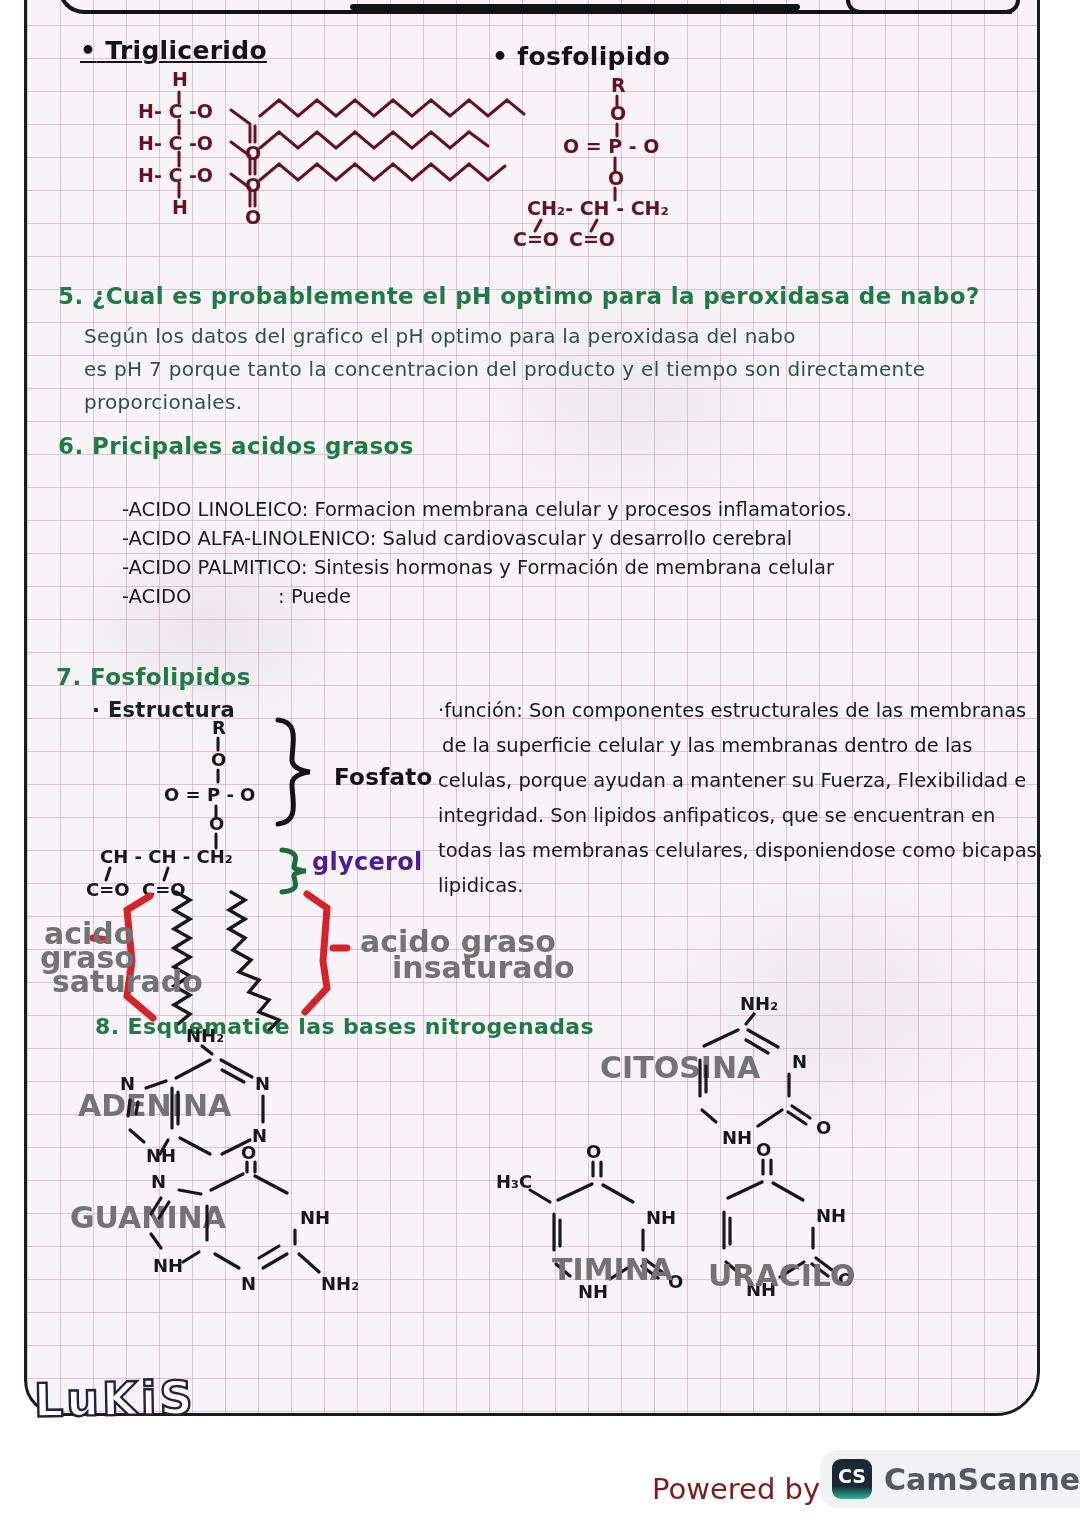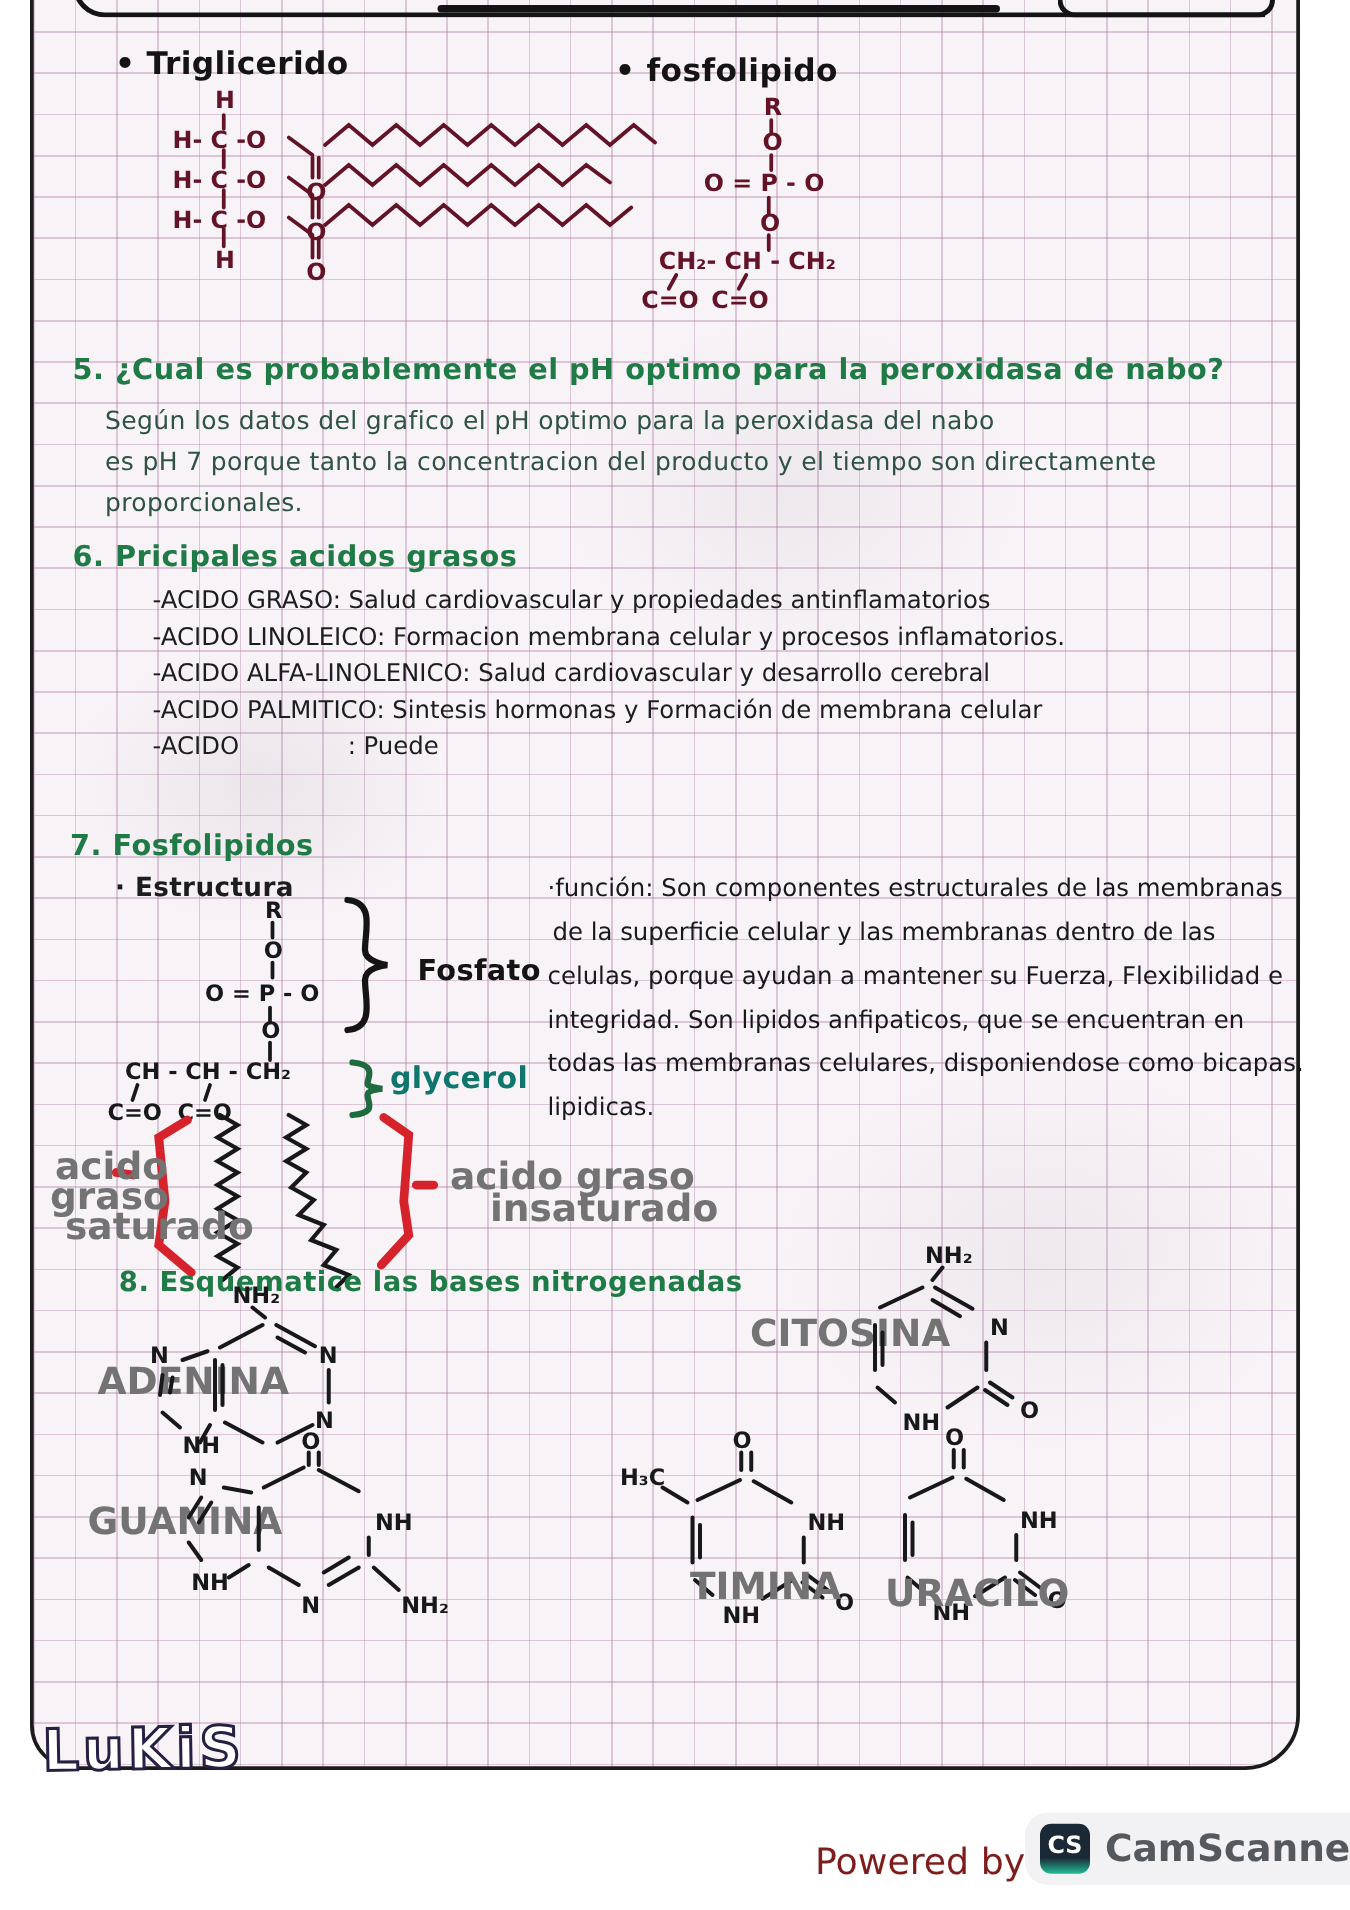--- a/index.html
+++ b/index.html
@@ -23,21 +23,21 @@
   
   .hw{letter-spacing:.3px;}
   .bullet-label{font-size:25px;font-weight:bold;color:#141414;}
   .green-h{font-size:23px;font-weight:bold;color:#1e7b45;letter-spacing:.4px;white-space:nowrap;}
   .ans{font-size:20px;color:#2e5344;line-height:33px;white-space:nowrap;}
   .item{font-size:19.5px;color:#1b1d1f;line-height:28.5px;white-space:pre;}
   .fn{font-size:19.5px;color:#17191c;line-height:34.6px;white-space:nowrap;}
   .redlab{font-size:30px;font-weight:bold;color:#737373;white-space:nowrap;}
   .maroonlab{font-size:25px;font-weight:bold;color:#9e1f35;letter-spacing:1px;}
   .blacklab{font-size:23px;font-weight:bold;color:#141414;margin-left:16px;}
-  .greenlab{font-size:24px;font-weight:bold;color:#0f766e;}
+  .greenlab{font-size:24px;font-weight:bold;color:#4c1d95;}
   .sub{font-size:21px;color:#1b1d1f;font-weight:bold;}
   .sig{font-size:46px;font-weight:800;letter-spacing:3px;color:#ffffff;
        -webkit-text-stroke:2.4px #262044;text-shadow:0 0 1px #262044;}
   .powered{font-size:29px;color:#7f1d1d;}
   .cam-badge{display:flex;align-items:center;gap:12px;background:#f2f2f4;border-radius:18px;
              padding:9px 18px 9px 12px;}
   .cs-ic{width:40px;height:40px;border-radius:9px;display:flex;align-items:center;justify-content:center;
          background:linear-gradient(180deg,#1b2836 0%,#1b2836 68%,#22bc96 100%);}
   .cs-ic span{color:#fff;font-weight:bold;font-size:19px;margin-top:-6px;}
   .brand{font-size:30px;font-weight:bold;color:#55595e;}
@@ -49,21 +49,21 @@
 </head>
 <body>
 
 <div id="scene">
 
   <div class="abs page"></div>
   <div class="abs box-remnant-1"></div>
   <div class="abs box-remnant-thick"></div>
   <div class="abs box-remnant-2"></div>
 
-  <div class="abs bullet-label hw" style="left:92px;top:36px;">
+  <div class="abs bullet-label hw" style="left:80px;top:36px;text-decoration:underline;">
     <span>•</span>
     <span>Triglicerido</span>
   </div>
   <svg class="abs" style="left:100px;top:70px;" width="460" height="168" viewBox="0 0 460 168">
     <g stroke="#641327" stroke-width="3" stroke-linecap="round" fill="none">
       <line x1="79" y1="22" x2="79" y2="33"></line>
       <line x1="79" y1="50" x2="79" y2="64"></line>
       <line x1="79" y1="82" x2="79" y2="96"></line>
       <line x1="79" y1="113" x2="79" y2="127"></line>
       <line x1="131" y1="40" x2="150" y2="54"></line>
@@ -110,21 +110,20 @@
     <text class="mtx" x="8" y="172">C=O</text>
     <text class="mtx" x="64" y="172">C=O</text>
   </svg>
 
   <div class="abs green-h hw" style="left:58px;top:283px;">5. ¿Cual es probablemente el pH optimo para la peroxidasa de nabo?</div>
   <div class="abs ans hw" style="left:84px;top:320px;">Según los datos del grafico el pH optimo para la peroxidasa del nabo</div>
   <div class="abs ans hw" style="left:84px;top:353px;">es pH 7 porque tanto la concentracion del producto y el tiempo son directamente</div>
   <div class="abs ans hw" style="left:84px;top:386px;">proporcionales.</div>
 
   <div class="abs green-h hw" style="left:58px;top:433px;">6. Pricipales acidos grasos</div>
-  <div class="abs item" style="left:122px;top:466px;">-ACIDO GRASO: Salud cardiovascular y propiedades antinflamatorios</div>
   <div class="abs item" style="left:122px;top:496px;">-ACIDO LINOLEICO: Formacion membrana celular y procesos inflamatorios.</div>
   <div class="abs item" style="left:122px;top:525px;">-ACIDO ALFA-LINOLENICO: Salud cardiovascular y desarrollo cerebral</div>
   <div class="abs item" style="left:122px;top:554px;">-ACIDO PALMITICO: Sintesis hormonas y Formación de membrana celular</div>
   <div class="abs item" style="left:122px;top:583px;">-ACIDO              : Puede</div>
 
   <div class="abs green-h hw" style="left:56px;top:664px;">7. Fosfolipidos</div>
   <div class="abs sub hw" style="left:92px;top:698px;">
     <span>·</span>
     <span>Estructura</span>
   </div>

